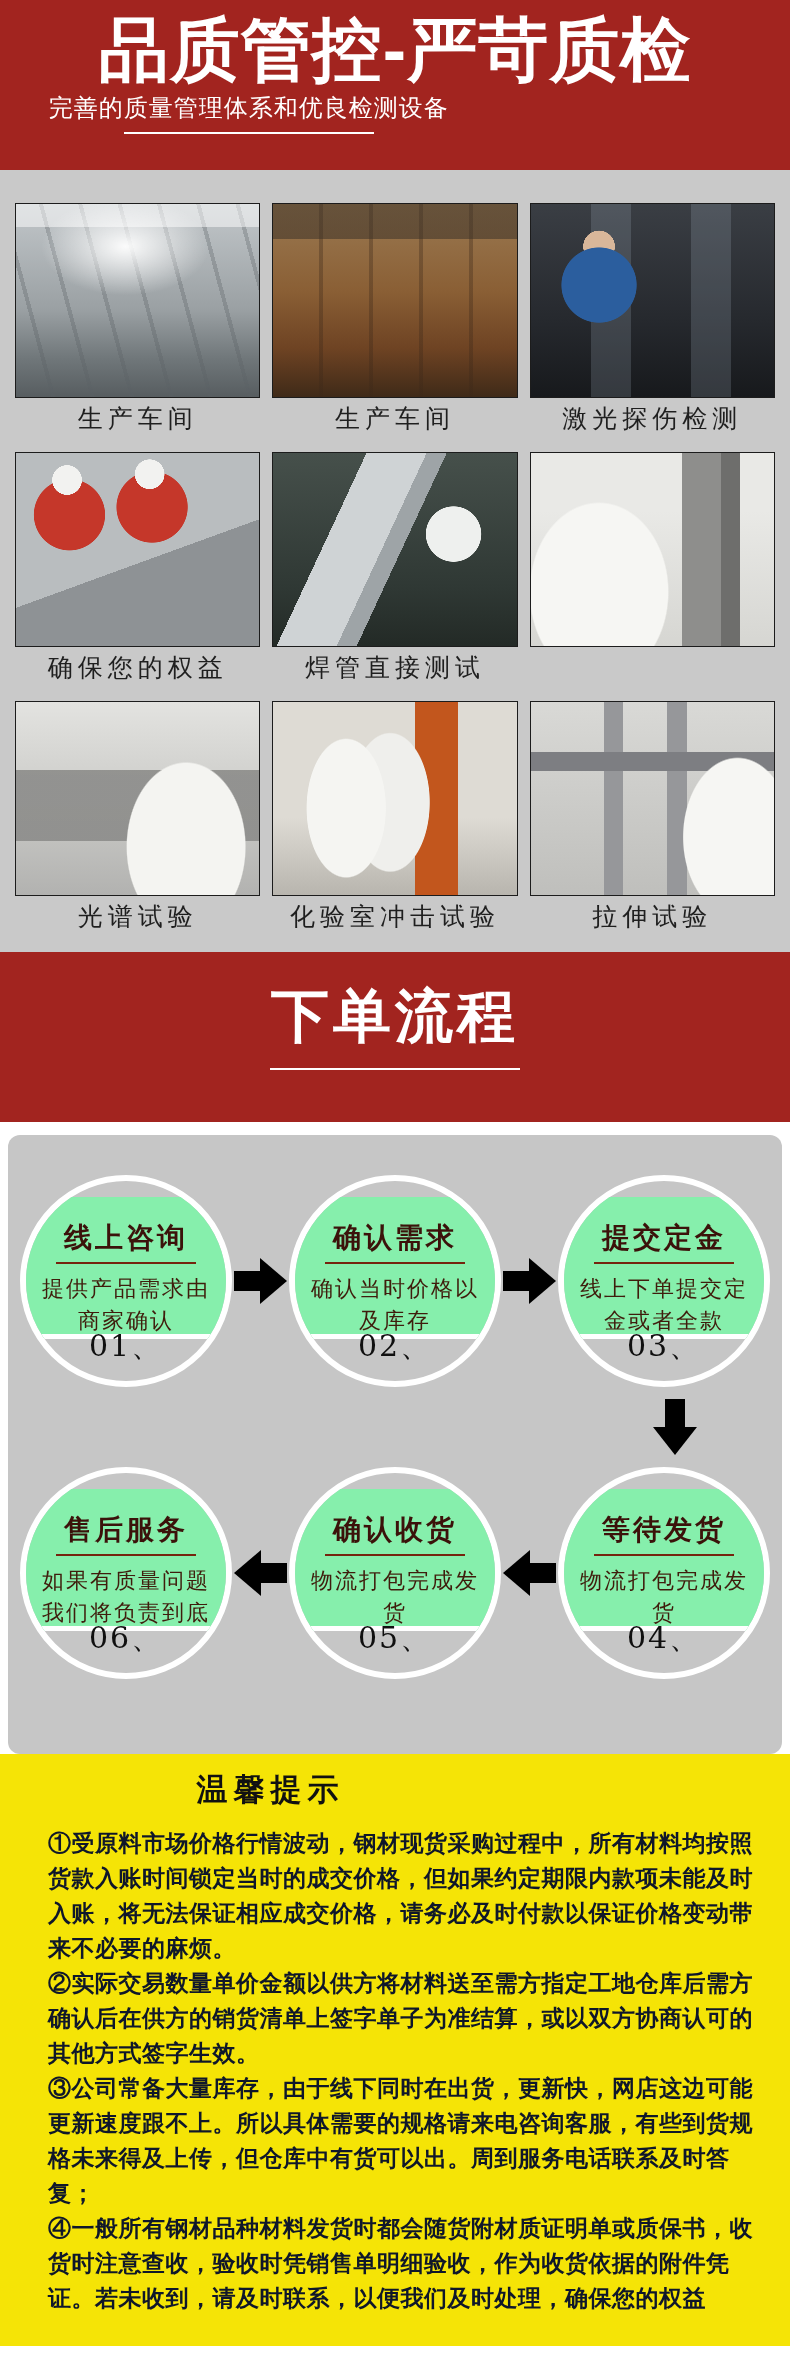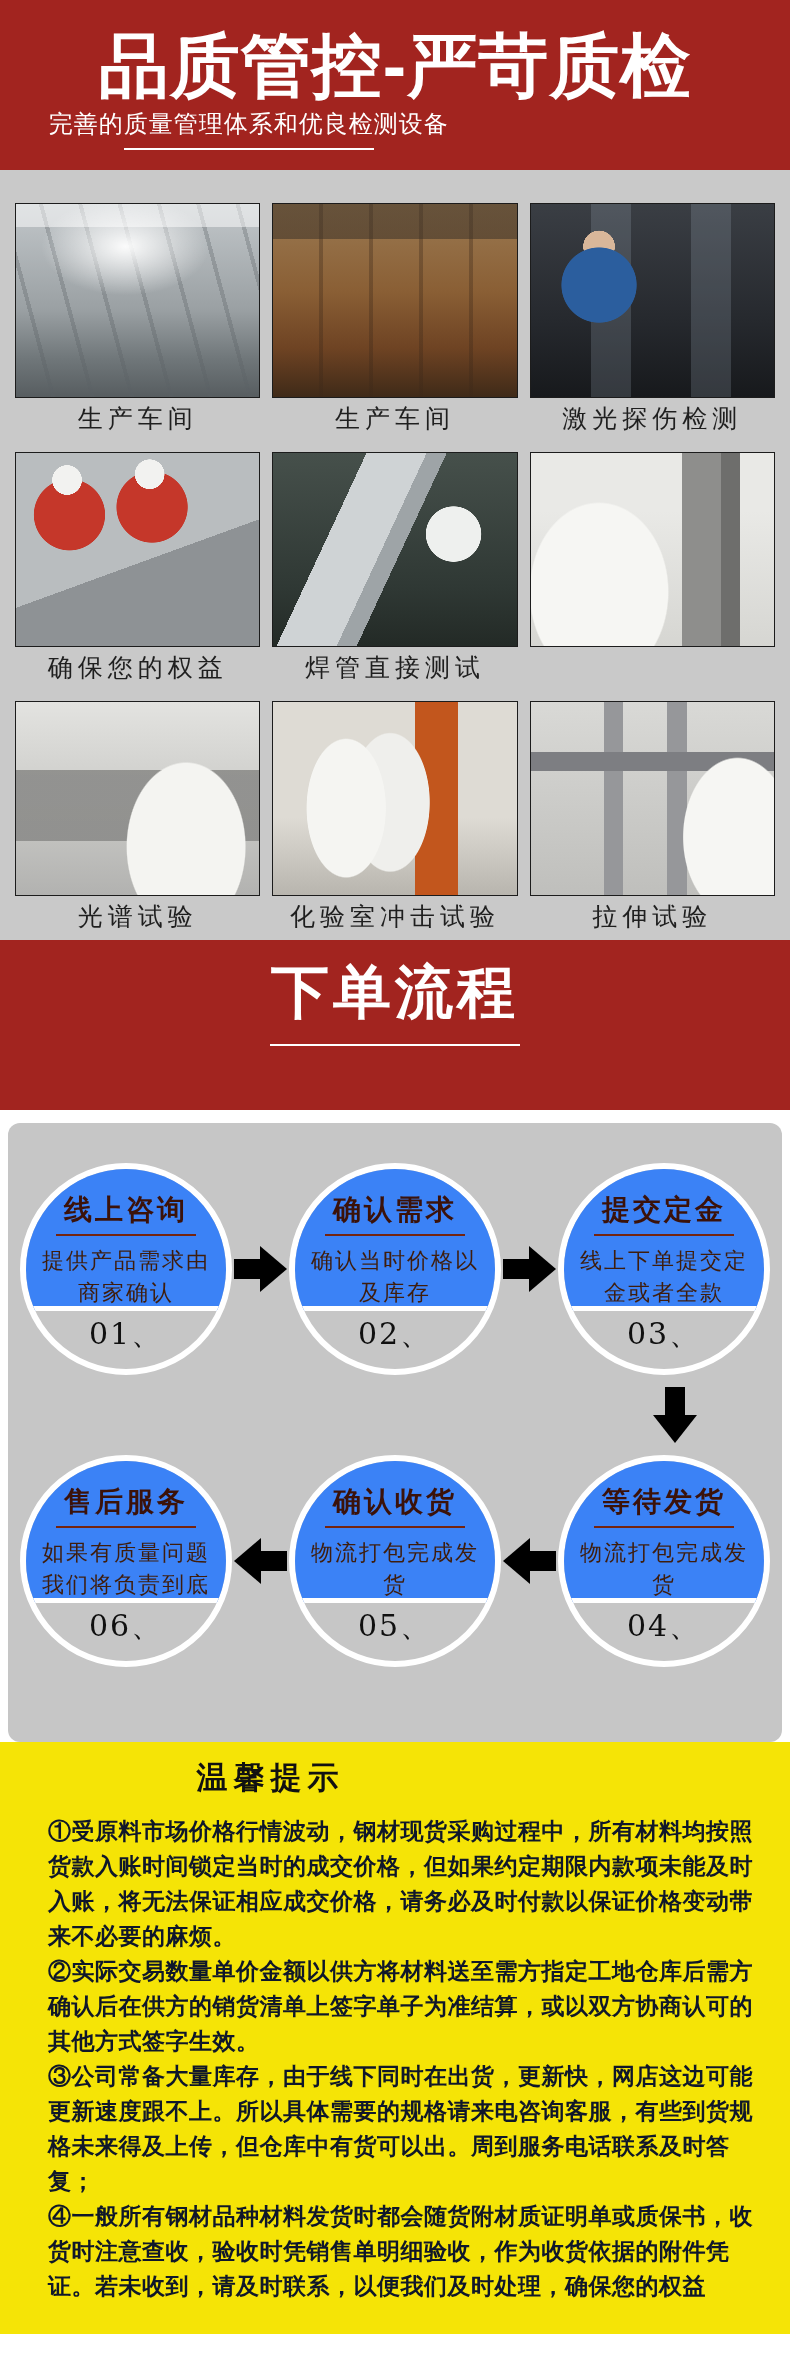--- a/index.html
+++ b/index.html
@@ -2,27 +2,27 @@
 <html><head>
 <meta charset="utf-8">
 <style>
   html,body{margin:0;padding:0;background:#ffffff;}
   body{width:790px;font-family:"Liberation Sans",sans-serif;-webkit-font-smoothing:antialiased;}
   .page{width:790px;background:#ffffff;}
 
   
   .header-banner{background:#a2241f;height:170px;overflow:hidden;}
   .page-title{color:#ffffff;font-size:70px;font-weight:bold;text-align:center;
-    letter-spacing:1px;margin:0;padding-top:24px;line-height:84px;white-space:nowrap;}
+    letter-spacing:1px;margin:0;padding-top:8px;line-height:84px;white-space:nowrap;}
   .sub-wrap{width:63%;text-align:center;}
   .page-subtitle{color:#ffffff;font-size:24px;letter-spacing:1px;margin:0;line-height:32px;}
   .sub-underline{width:250px;height:0;border-bottom:2px solid #ffffff;margin:8px auto 0;}
 
   
-  .quality-photos{background:#c9c9c9;padding:33px 15px 0;}
+  .quality-photos{background:#c9c9c9;padding:33px 15px 12px;}
   .photo-grid{display:grid;grid-template-columns:repeat(3,1fr);column-gap:12px;row-gap:10px;}
   .photo-card{display:flex;flex-direction:column;}
   .photo{height:195px;border:1px solid #1c1c1c;box-sizing:border-box;}
   .photo-caption{font-family:"DejaVu Serif",serif;font-size:25px;color:#1f1f1f;
     text-align:center;letter-spacing:5px;line-height:42px;height:44px;white-space:nowrap;}
 
   .ph1{background:
     radial-gradient(ellipse 120px 70px at 45% 22%, rgba(255,255,255,.95), rgba(255,255,255,0) 70%),
     linear-gradient(180deg, rgba(255,255,255,.5) 0 12%, rgba(255,255,255,0) 12%),
     repeating-linear-gradient(75deg, rgba(0,0,0,0) 0 34px, rgba(90,96,100,.32) 34px 38px),
@@ -61,31 +61,31 @@
     linear-gradient(180deg,#dedbd4 0 60%,#b8b5ae 100%);}
   .ph9{background:
     radial-gradient(ellipse 55px 80px at 85% 70%, #f6f6f3 0 98%, rgba(0,0,0,0) 100%),
     linear-gradient(180deg, rgba(0,0,0,0) 0 26%, #7d7e82 26% 36%, rgba(0,0,0,0) 36%),
     linear-gradient(90deg, rgba(0,0,0,0) 0 30%, #96979a 30% 38%, rgba(0,0,0,0) 38% 56%, #96979a 56% 64%, rgba(0,0,0,0) 64%),
     linear-gradient(180deg,#d9d9d6 0%,#bfbfbc 100%);}
 
   
   .process-banner{background:#a2241f;height:170px;overflow:hidden;}
   .process-title{color:#ffffff;font-size:58px;font-weight:bold;letter-spacing:4px;
-    margin:0;padding-top:16px;line-height:72px;text-align:center;}
+    margin:0;padding-top:28px;line-height:72px;text-align:center;}
   .banner-underline{width:250px;height:0;border-bottom:2px solid #ffffff;margin:16px auto 0;}
 
   
   .flow-wrap{background:#ffffff;padding:13px 8px 0;}
   .flow-panel{background:#c6c6c6;border-radius:12px;padding:40px 0 0;height:579px;
     box-sizing:content-box;position:relative;overflow:hidden;}
   .flow-row{display:flex;justify-content:space-between;align-items:center;padding:0 12px;}
   .circle{width:212px;height:212px;border-radius:50%;background:#c6c6c6;border:6px solid #ffffff;
     box-sizing:border-box;overflow:hidden;position:relative;flex:0 0 auto;}
-  .circle-orange{position:absolute;top:0;left:0;right:0;height:71%;background:#3b82f6;
+  .circle-orange{position:absolute;top:16px;left:0;right:0;height:71%;background:#86efac;
     border-bottom:5px solid #ffffff;display:flex;flex-direction:column;align-items:center;box-sizing:border-box;}
   .step-title{font-family:"DejaVu Serif",serif;font-weight:bold;font-size:28px;color:#3b120a;
     letter-spacing:3px;border-bottom:2px solid #75240e;padding:0 8px 5px;margin-top:22px;white-space:nowrap;}
   .step-desc{font-family:"DejaVu Serif",serif;font-size:22px;color:#3f1d0c;letter-spacing:2px;
     line-height:32px;text-align:center;margin-top:9px;padding:0 6px;}
   .step-num{position:absolute;bottom:7%;left:0;width:100%;text-align:center;
     font-family:"DejaVu Serif",serif;font-size:30px;color:#101010;letter-spacing:2px;}
   .h-arrow{display:flex;align-items:center;flex:0 0 auto;}
   .h-arrow .bar{width:26px;height:20px;background:#000;}
   .h-arrow .head-r{width:0;height:0;border-top:23px solid transparent;border-bottom:23px solid transparent;border-left:27px solid #000;}

